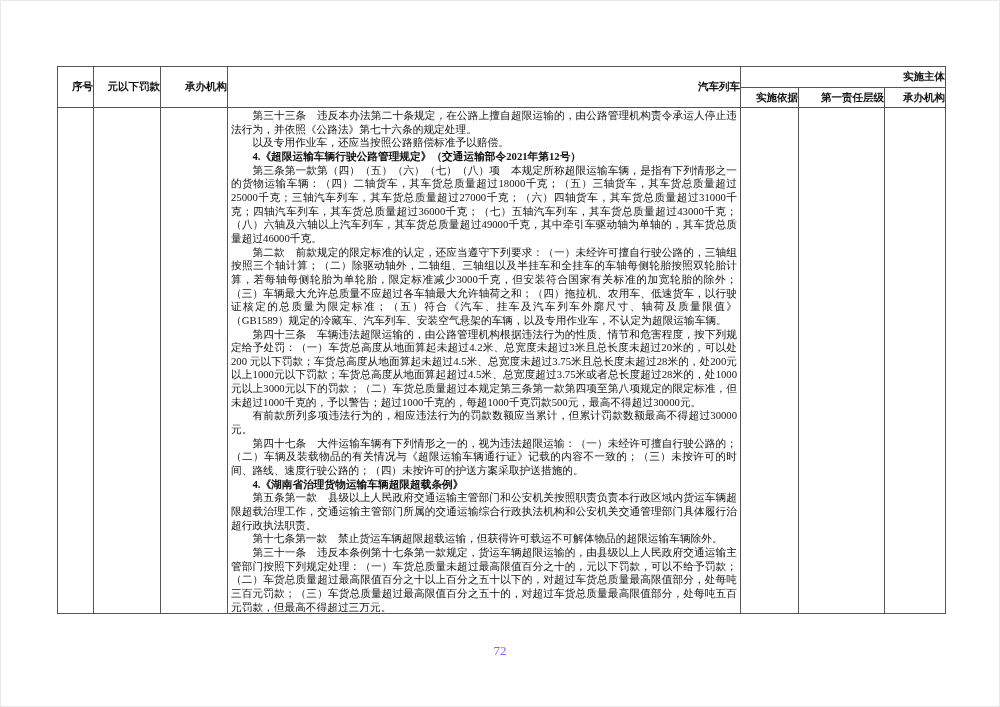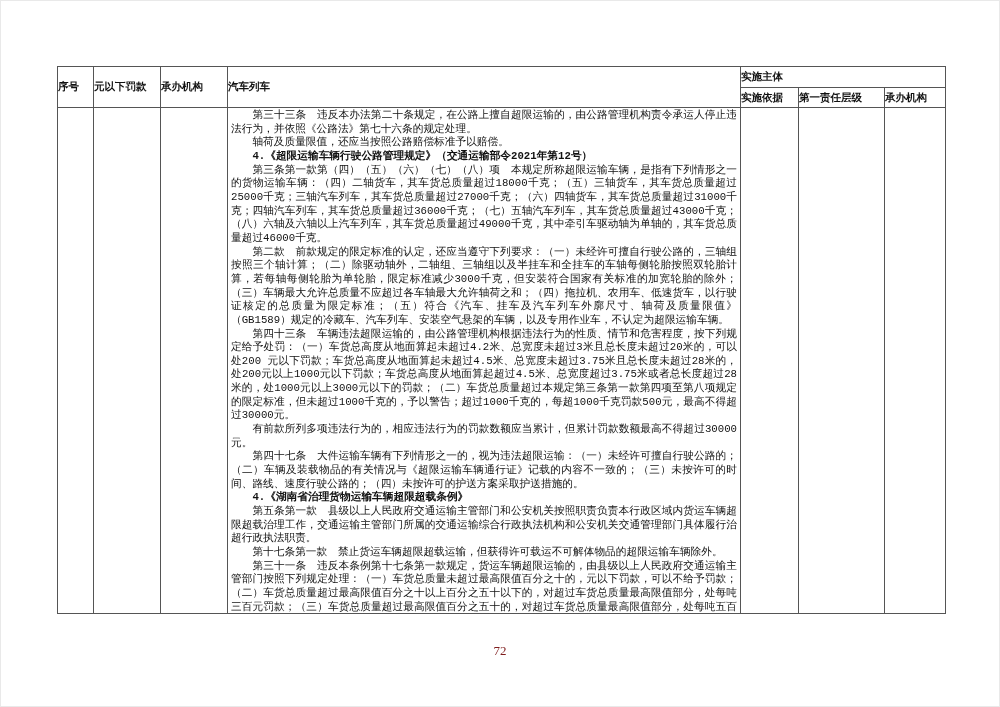--- a/index.html
+++ b/index.html
@@ -22,26 +22,25 @@
     left: 57px;
     top: 66px;
     width: 888px;
     border-collapse: collapse;
     table-layout: fixed;
   }
   table.doc th, table.doc td {
     border: 1px solid #555;
     padding: 0;
     background: #fff;
-    font-family: Liberation Mono, monospace;
   }
   table.doc thead th {
     font-weight: bold;
     font-size: 10.5px;
-    text-align: left;
+    text-align: right;
     vertical-align: middle;
     line-height: 1.1;
     font-family: "Liberation Serif", "DejaVu Serif", serif;
   }
   tr.hdr-row1 th { height: 20px; }
   tr.hdr-row2 th { height: 19px; }
   td.body-cell {
     vertical-align: top;
     height: 505px;
   }
@@ -61,21 +60,21 @@
   .para.bold {
     font-weight: bold;
   }
   .page-number {
     position: absolute;
     left: 0;
     width: 1000px;
     top: 643px;
     text-align: center;
     font-size: 13px;
-    color: #7f1d1d;
+    color: #8b5cf6;
   }
 </style>
 </head>
 <body>
 
 <div class="sheet">
 
   <table class="doc">
     <colgroup>
       <col style="width:36px">
@@ -101,21 +100,21 @@
       </tr>
     </thead>
     <tbody>
       <tr>
         <td class="body-cell"></td>
         <td class="body-cell"></td>
         <td class="body-cell"></td>
         <td class="body-cell">
           <div class="basis-inner">
               <div class="para">第三十三条　违反本办法第二十条规定，在公路上擅自超限运输的，由公路管理机构责令承运人停止违法行为，并依照《公路法》第七十六条的规定处理。</div>
-              <div class="para">轴荷及质量限值，还应当按照公路赔偿标准予以赔偿。</div>
+              <div class="para">以及专用作业车，还应当按照公路赔偿标准予以赔偿。</div>
               <div class="para bold">4.《超限运输车辆行驶公路管理规定》（交通运输部令2021年第12号）</div>
               <div class="para">第三条第一款第（四）（五）（六）（七）（八）项　本规定所称超限运输车辆，是指有下列情形之一的货物运输车辆：（四）二轴货车，其车货总质量超过18000千克；（五）三轴货车，其车货总质量超过25000千克；三轴汽车列车，其车货总质量超过27000千克；（六）四轴货车，其车货总质量超过31000千克；四轴汽车列车，其车货总质量超过36000千克；（七）五轴汽车列车，其车货总质量超过43000千克；（八）六轴及六轴以上汽车列车，其车货总质量超过49000千克，其中牵引车驱动轴为单轴的，其车货总质量超过46000千克。</div>
               <div class="para">第二款　前款规定的限定标准的认定，还应当遵守下列要求：（一）未经许可擅自行驶公路的，三轴组按照三个轴计算；（二）除驱动轴外，二轴组、三轴组以及半挂车和全挂车的车轴每侧轮胎按照双轮胎计算，若每轴每侧轮胎为单轮胎，限定标准减少3000千克，但安装符合国家有关标准的加宽轮胎的除外；（三）车辆最大允许总质量不应超过各车轴最大允许轴荷之和；（四）拖拉机、农用车、低速货车，以行驶证核定的总质量为限定标准；（五）符合《汽车、挂车及汽车列车外廓尺寸、轴荷及质量限值》（GB1589）规定的冷藏车、汽车列车、安装空气悬架的车辆，以及专用作业车，不认定为超限运输车辆。</div>
               <div class="para">第四十三条　车辆违法超限运输的，由公路管理机构根据违法行为的性质、情节和危害程度，按下列规定给予处罚：（一）车货总高度从地面算起未超过4.2米、总宽度未超过3米且总长度未超过20米的，可以处200 元以下罚款；车货总高度从地面算起未超过4.5米、总宽度未超过3.75米且总长度未超过28米的，处200元以上1000元以下罚款；车货总高度从地面算起超过4.5米、总宽度超过3.75米或者总长度超过28米的，处1000元以上3000元以下的罚款；（二）车货总质量超过本规定第三条第一款第四项至第八项规定的限定标准，但未超过1000千克的，予以警告；超过1000千克的，每超1000千克罚款500元，最高不得超过30000元。</div>
               <div class="para">有前款所列多项违法行为的，相应违法行为的罚款数额应当累计，但累计罚款数额最高不得超过30000元。</div>
               <div class="para">第四十七条　大件运输车辆有下列情形之一的，视为违法超限运输：（一）未经许可擅自行驶公路的；（二）车辆及装载物品的有关情况与《超限运输车辆通行证》记载的内容不一致的；（三）未按许可的时间、路线、速度行驶公路的；（四）未按许可的护送方案采取护送措施的。</div>
               <div class="para bold">4.《湖南省治理货物运输车辆超限超载条例》</div>
               <div class="para">第五条第一款　县级以上人民政府交通运输主管部门和公安机关按照职责负责本行政区域内货运车辆超限超载治理工作，交通运输主管部门所属的交通运输综合行政执法机构和公安机关交通管理部门具体履行治超行政执法职责。</div>
               <div class="para">第十七条第一款　禁止货运车辆超限超载运输，但获得许可载运不可解体物品的超限运输车辆除外。</div>
               <div class="para">第三十一条　违反本条例第十七条第一款规定，货运车辆超限运输的，由县级以上人民政府交通运输主管部门按照下列规定处理：（一）车货总质量未超过最高限值百分之十的，元以下罚款，可以不给予罚款；（二）车货总质量超过最高限值百分之十以上百分之五十以下的，对超过车货总质量最高限值部分，处每吨三百元罚款；（三）车货总质量超过最高限值百分之五十的，对超过车货总质量最高限值部分，处每吨五百元罚款，但最高不得超过三万元。</div>

